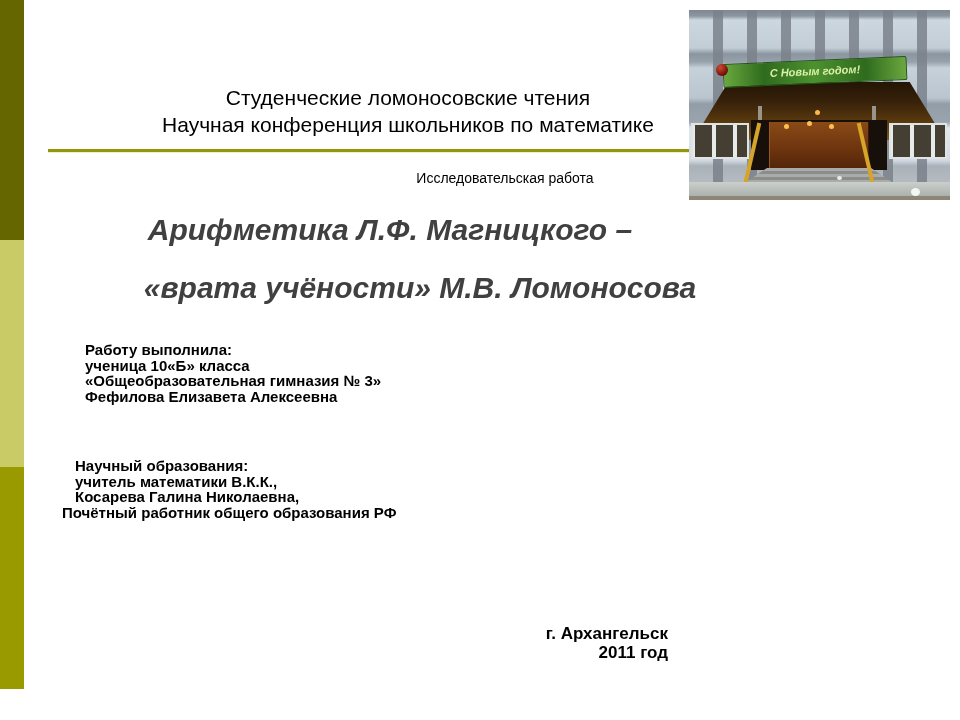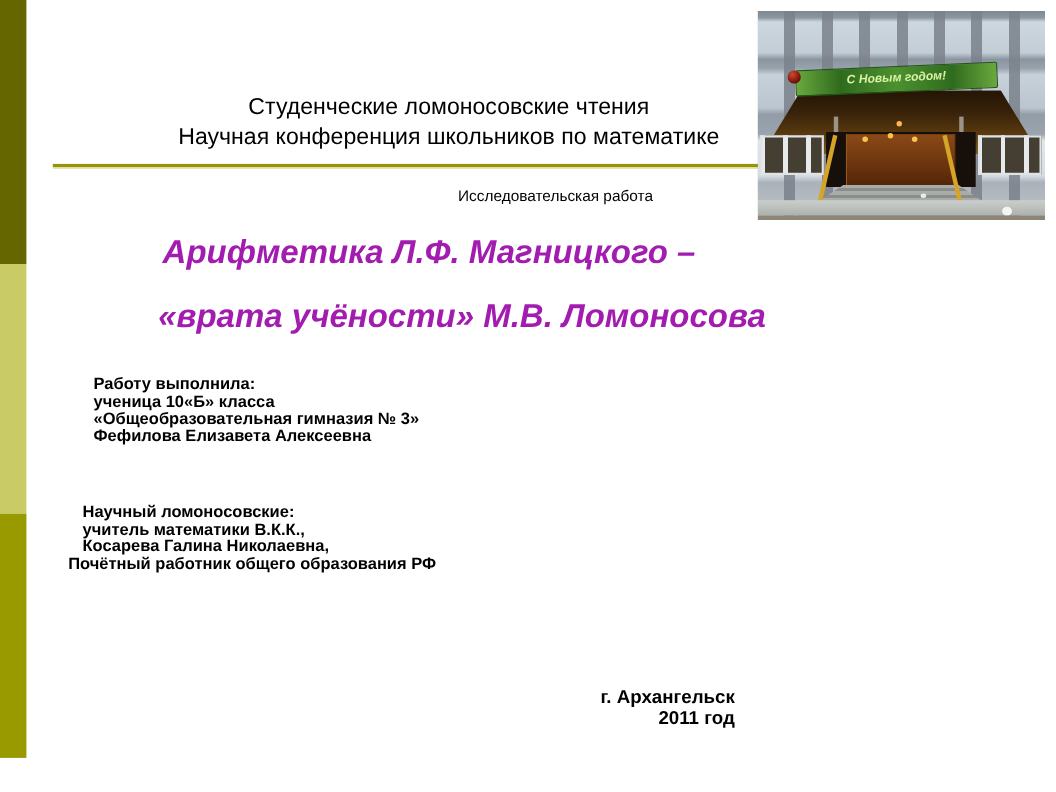--- a/index.html
+++ b/index.html
@@ -16,21 +16,21 @@
 
   
   .header { left:48px; top:84px; width:720px; text-align:center;
             font-size:21px; line-height:27px; }
   .separator { left:48px; top:149px; width:642px; height:3px;
                background:#95950a; border-bottom:1px solid #f0f0c8; }
   .subtitle { left:345px; top:170px; width:320px; text-align:center; font-size:14px; }
 
   
   .title-line { font-size:30px; font-weight:bold; font-style:italic;
-                color:#a21caf; text-align:center; white-space:nowrap; }
+                color:#404040; text-align:center; white-space:nowrap; }
   .title-1 { left:120px; top:213px; width:540px; }
   .title-2 { left:120px; top:271px; width:600px; }
 
   
   .body-block { font-size:15px; line-height:15.6px; font-weight:bold; white-space:nowrap; }
   .author  { left:75px; top:342px;margin-left:10px; }
   .advisor { left:75px; top:458px; }
   .outdent { margin-left:-13px; }
 
   
@@ -110,21 +110,21 @@
   <div class="abs title-line title-2">«врата учёности» М.В. Ломоносова</div>
 
   <div class="abs body-block author">
     <div>Работу выполнила:</div>
     <div>ученица 10«Б» класса</div>
     <div>«Общеобразовательная гимназия № 3»</div>
     <div>Фефилова Елизавета Алексеевна</div>
   </div>
 
   <div class="abs body-block advisor">
-    <div>Научный ломоносовские:</div>
+    <div>Научный образования:</div>
     <div>учитель математики В.К.К.,</div>
     <div>Косарева Галина Николаевна,</div>
     <div class="outdent">Почётный работник общего образования РФ</div>
   </div>
 
   <div class="abs footer">
     <div>г. Архангельск</div>
     <div>2011 год</div>
   </div>
 

